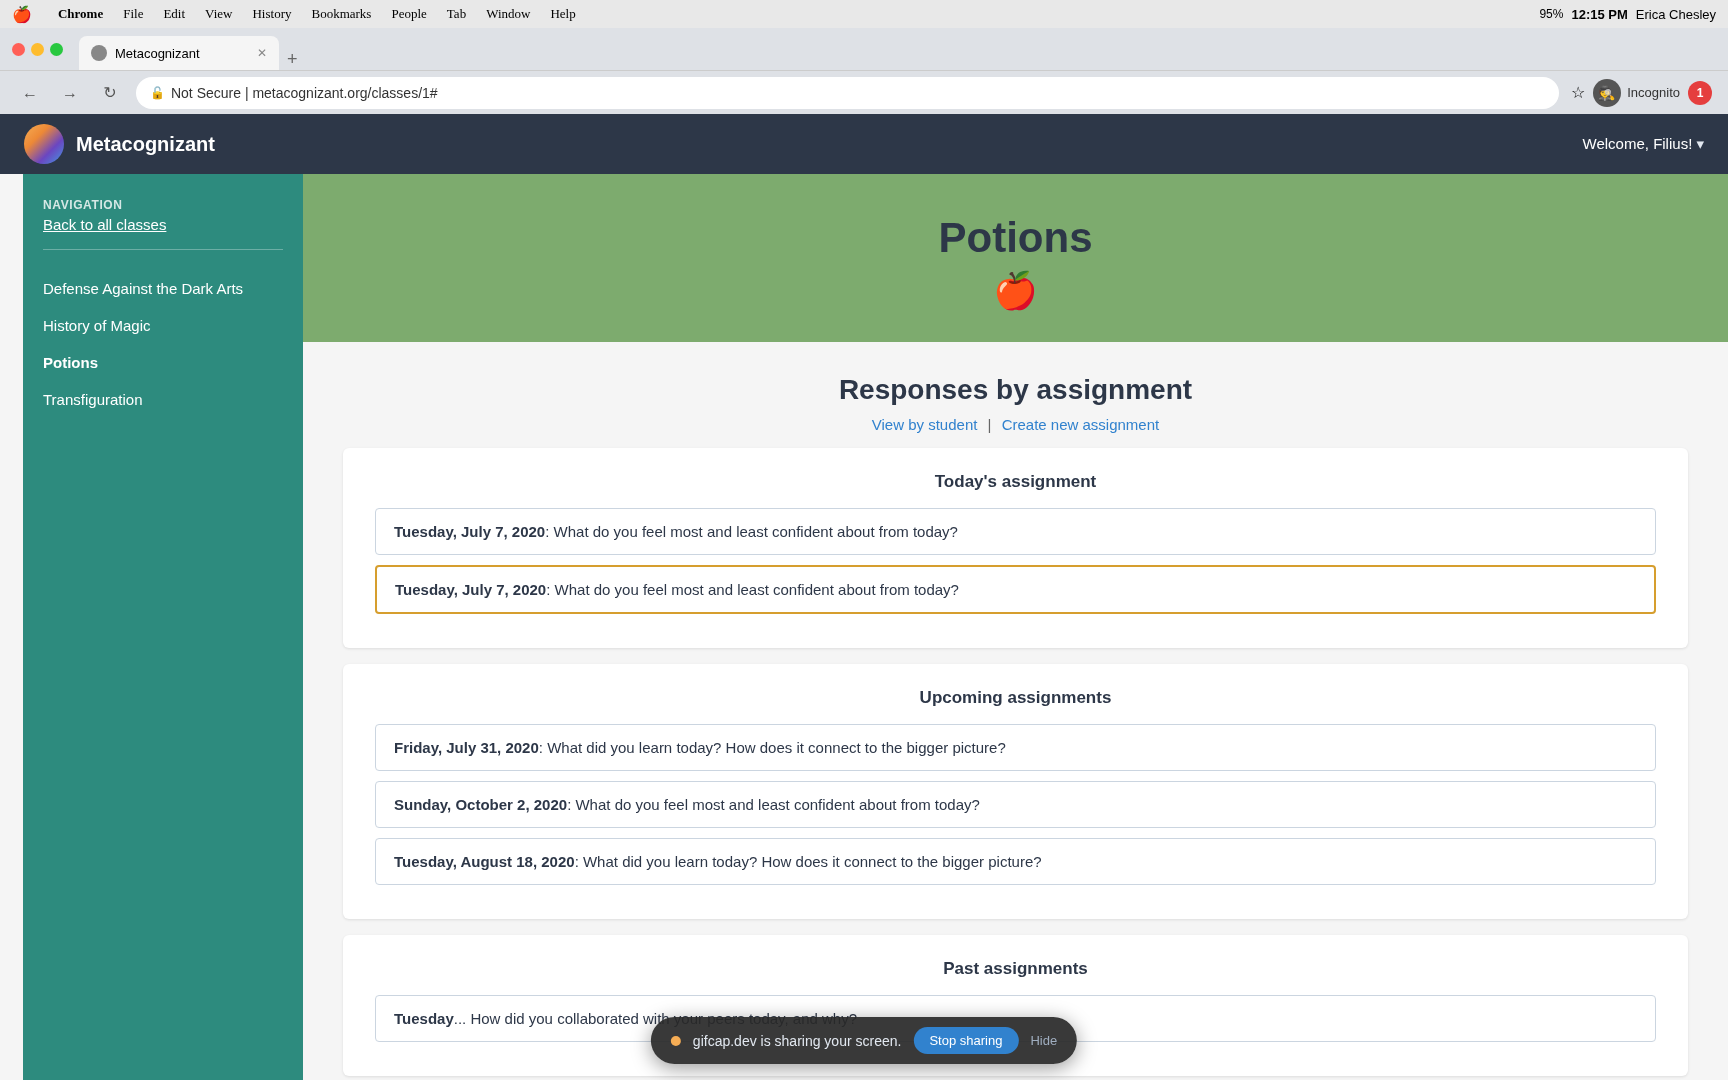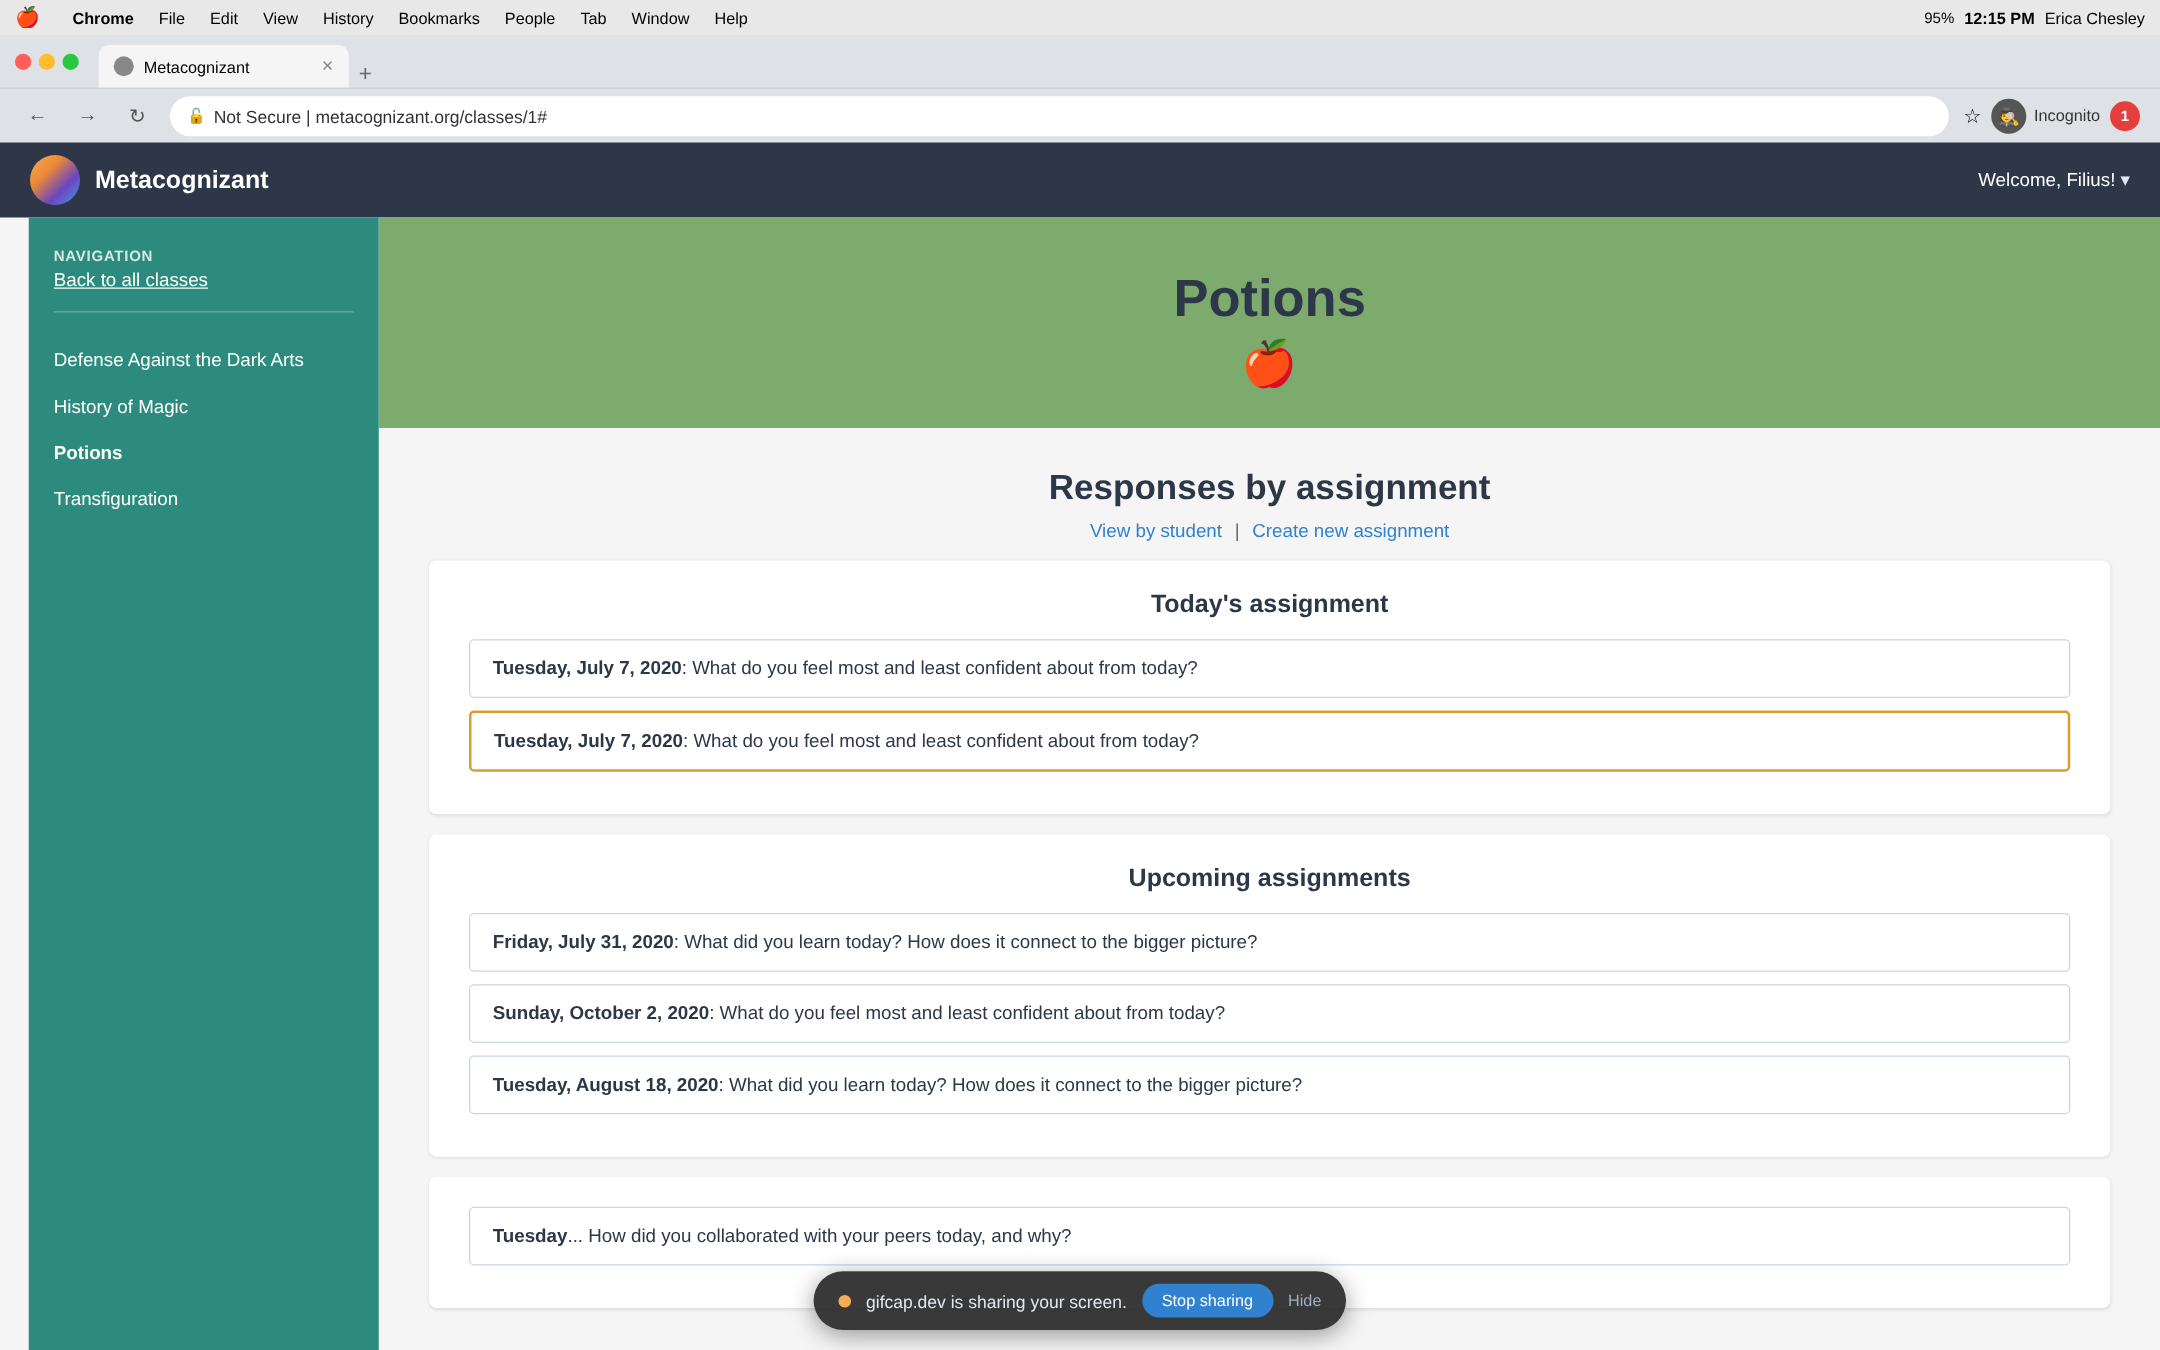--- a/index.html
+++ b/index.html
@@ -20,20 +20,21 @@
     .menubar-apple {
       margin-right: 16px;
       font-size: 16px;
     }
     .menubar-item {
       padding: 0 10px;
       height: 100%;
       display: flex;
       align-items: center;
       cursor: default;
+      font-family: Liberation Serif, serif;
     }
     .menubar-item.active { font-weight: 700; }
     .menubar-right {
       position: absolute;
       right: 12px;
       display: flex;
       align-items: center;
       gap: 8px;
       font-size: 12px;
     }
@@ -272,21 +273,21 @@
     .responses-links .sep { color: #666; margin: 0 6px; }
 
     .section-card {
       background: white;
       border-radius: 6px;
       padding: 24px 32px;
       margin-bottom: 16px;
       box-shadow: 0 1px 3px rgba(0,0,0,0.1);
     }
     .section-title {
-      font-size: 20px;
+      font-size: 17px;
       font-weight: 700;
       text-align: center;
       margin-bottom: 16px;
       color: #2d3748;
     }
 
     .assignment-item {
       border: 1px solid #cbd5e0;
       border-radius: 4px;
       padding: 14px 18px;
@@ -454,20 +455,21 @@
         </div>
         <div class="assignment-item">
           <strong>Sunday, October 2, 2020</strong><span>: What do you feel most and least confident about from today?</span>
         </div>
         <div class="assignment-item">
           <strong>Tuesday, August 18, 2020</strong><span>: What did you learn today? How does it connect to the bigger picture?</span>
         </div>
       </div>
 
       <div class="section-card">
+        <div class="section-title">Past assignments</div>
         <div class="assignment-item">
           <strong>Tuesday</strong><span>... How did you collaborated with your peers today, and why?</span>
         </div>
       </div>
 
     </div>
   </div>
 </div>
 
 <div class="screen-share-bar">

